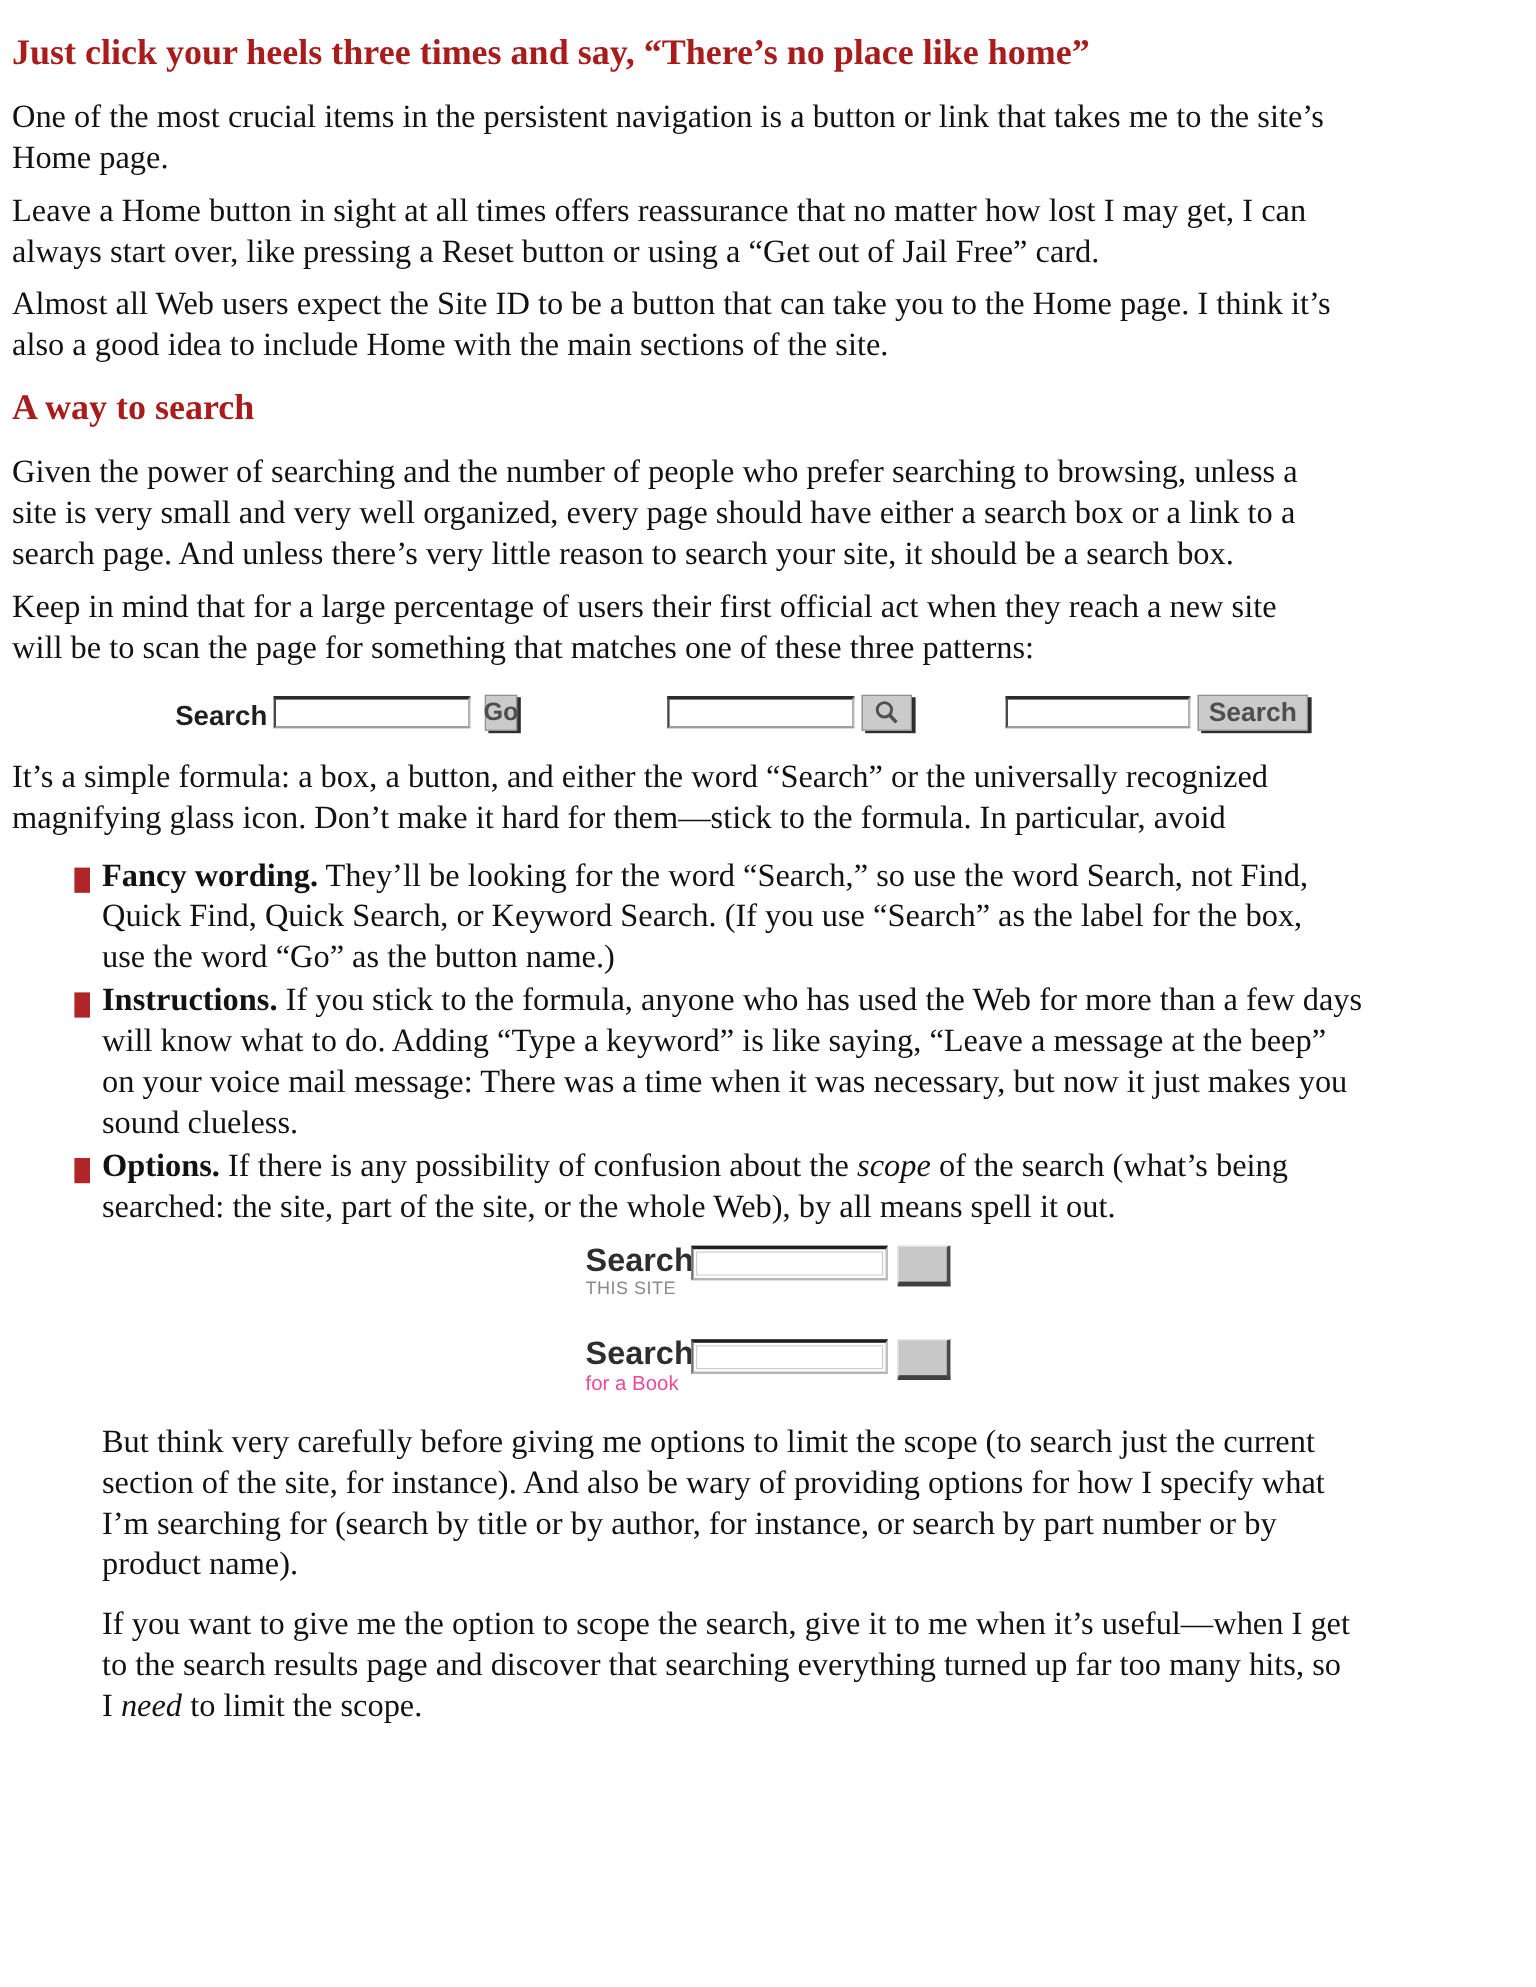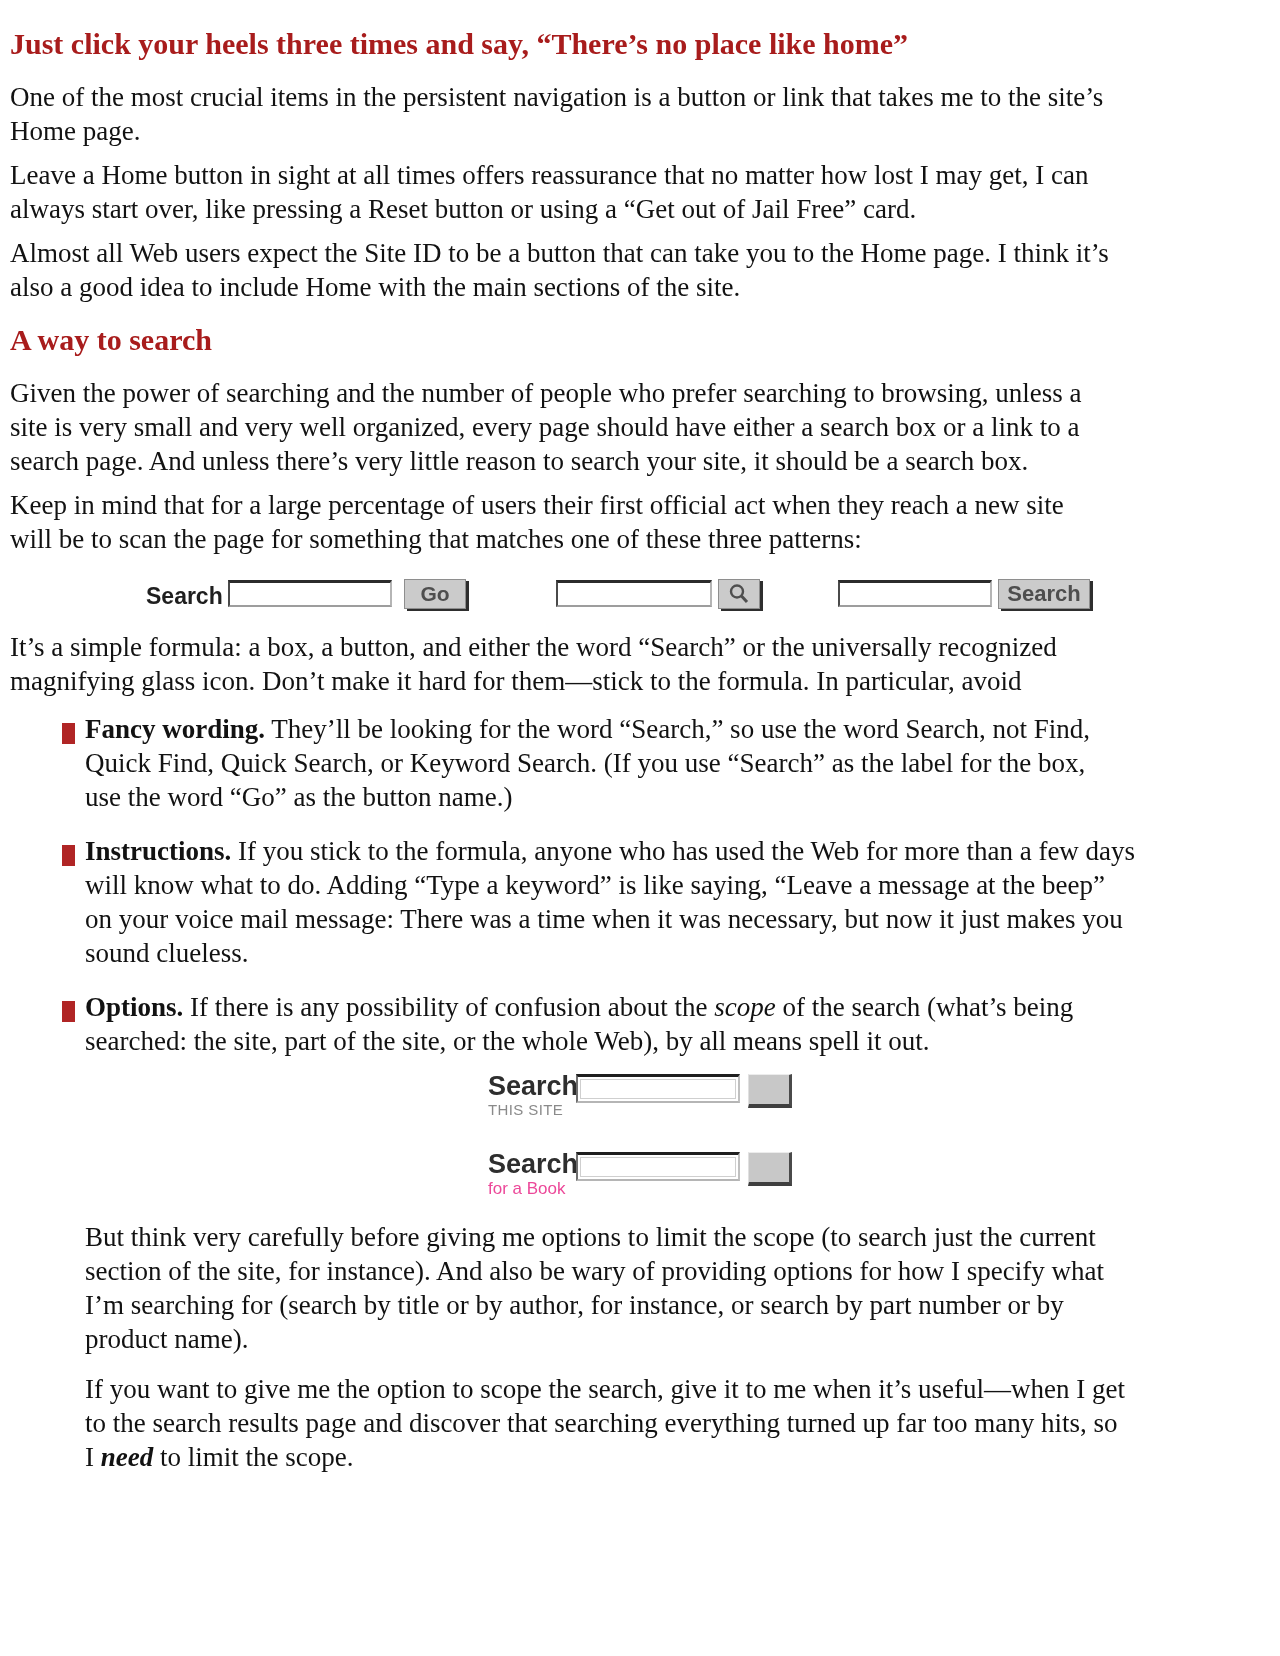--- a/index.html
+++ b/index.html
@@ -60,21 +60,21 @@
     box-sizing:border-box;
     padding:0;
     cursor:pointer;
   }
   
   .bullet{
     display:flex;
     margin:14px 14px 0 62px;
     font-size:27px;line-height:34px;
   }
-  .bullet + .bullet{margin-top:20px;}
+  .bullet + .bullet{margin-top:2px;}
   .bullet .sq{
     flex:none;width:13px;height:21px;
     margin:11px 10px 0 0;
     background:#b02525;
   }
   .bullet .btext{white-space:pre-line;}
   .bullet .btext b{font-weight:bold;}
   
   .figure-scoped{
     position:relative;height:128px;margin:14px 0 20px 0;
@@ -113,21 +113,21 @@
     border-bottom:4px solid #3f3f3f;
     cursor:pointer;padding:0;
   }
   
   p.indent{
     font-size:27px;line-height:34px;
     margin:0 24px 16px 85px;
     white-space:pre-line;
   }
   .run-i{font-style:italic;}
-  .run-bi{font-style:italic;font-weight:bold;}
+  .run-bi{font-style:italic;font-weight:normal;}
 </style>
 </head>
 <body>
 
 <div class="page">
 
   <h1 class="red">Just click your heels three times and say, “There’s no place like home”</h1>
 
   <p class="body">One of the most crucial items in the persistent navigation is a button or link that takes me to the site’s
 Home page.</p>
@@ -140,21 +140,21 @@
 
   <p class="body">Given the power of searching and the number of people who prefer searching to browsing, unless a
 site is very small and very well organized, every page should have either a search box or a link to a
 search page. And unless there’s very little reason to search your site, it should be a search box.</p>
   <p class="body">Keep in mind that for a large percentage of users their first official act when they reach a new site
 will be to scan the page for something that matches one of these three patterns:</p>
 
   <div class="figure-patterns">
     <span class="f1-label">Search</span>
     <input class="f1-input" style="left: 228px; width: 152px;" type="text" value="">
-    <button class="f1-btn" style="left:404px;width:62px;">Go</button>
+    <button class="f1-btn" style="left:404px;width:27px;">Go</button>
     <input class="f1-input" style="left: 556px; width: 144px;" type="text" value="">
     <button class="f1-btn" style="left:718px;width:42px;">
       <span style="display:flex;">
         <svg width="24" height="24" viewBox="0 0 24 24">
           <circle cx="10" cy="9.5" r="6" fill="none" stroke="#4f4f4f" stroke-width="2.4"></circle>
           <line x1="14.5" y1="14" x2="20" y2="20" stroke="#4f4f4f" stroke-width="3"></line>
         </svg>
       </span>
     </button>
     <input class="f1-input" style="left: 838px; width: 142px;" type="text" value="">

